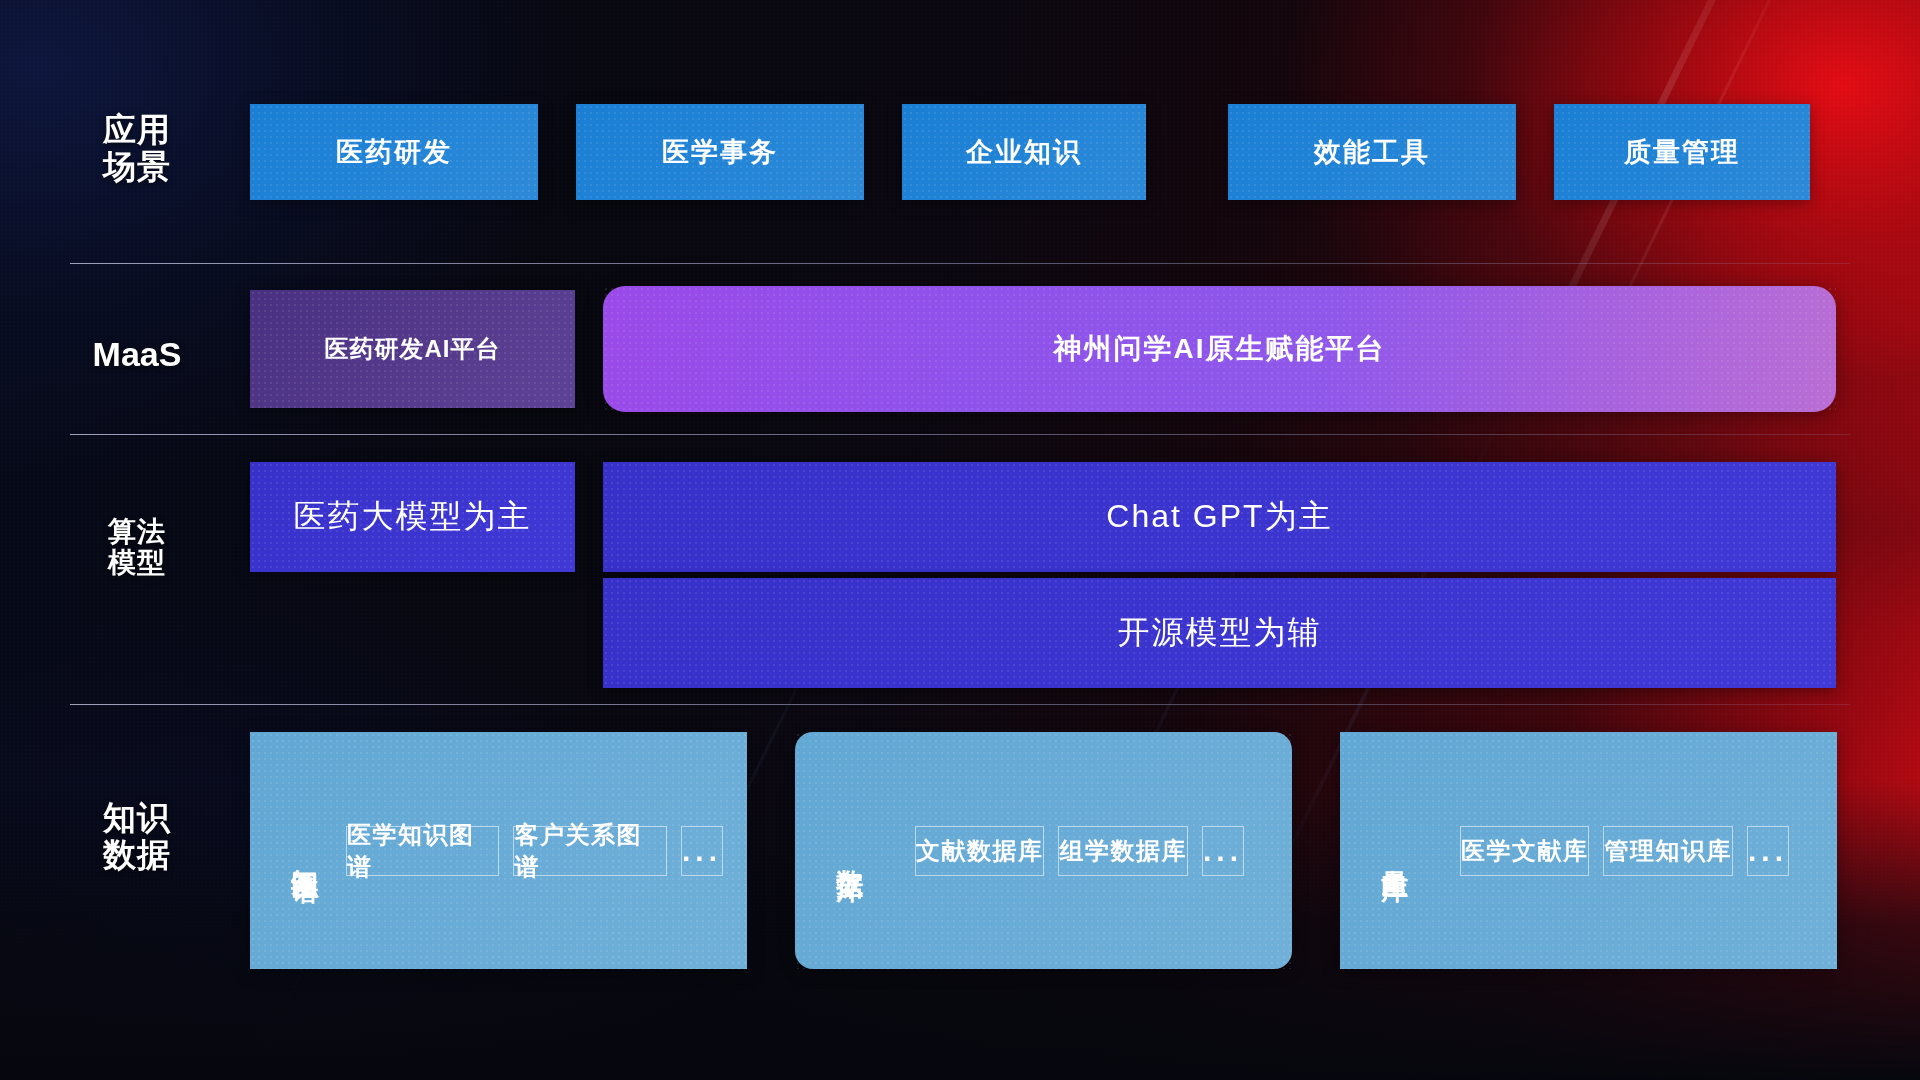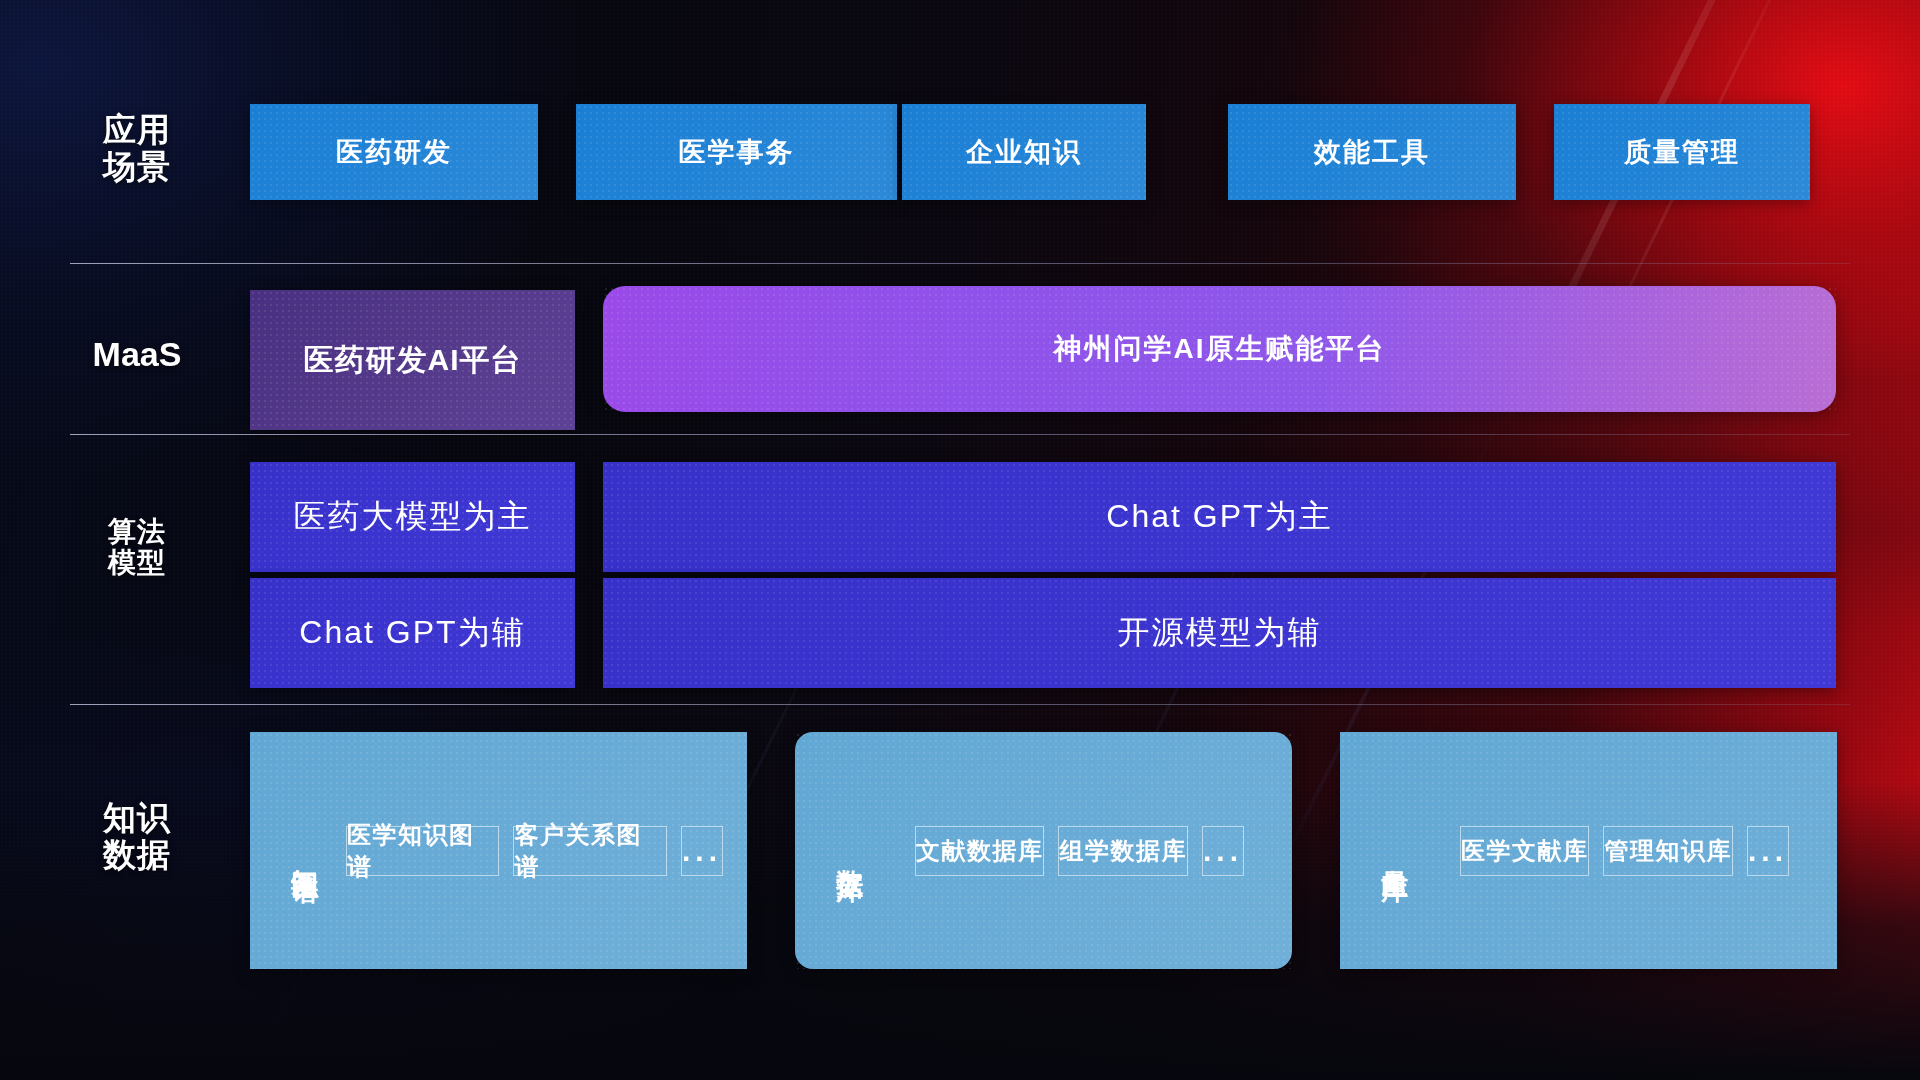--- a/index.html
+++ b/index.html
@@ -47,24 +47,24 @@
     display:flex;align-items:center;justify-content:center;
     background:linear-gradient(135deg,#1a7fd4 0%,#2183d6 45%,#2e8ad8 100%);
     color:#fff;font-size:27px;font-weight:bold;letter-spacing:2px;
     box-shadow:0 3px 14px rgba(0,0,0,.35);
   }
   .scen::after{content:"";position:absolute;inset:0;pointer-events:none;
     background-image:radial-gradient(rgba(255,255,255,0.10) 1px,rgba(0,0,0,0) 1px);background-size:6px 6px;}
   .scen span{position:relative;z-index:2;}
   
   .maas-left{
-    position:absolute;left:250px;top:290px;width:325px;height:140px;
+    position:absolute;left:250px;top:290px;width:325px;height:118px;
     display:flex;align-items:center;justify-content:center;
     background:linear-gradient(135deg,#4a3080 0%,#553a8c 55%,#5e4296 100%);
-    color:#fff;font-size:30px;font-weight:bold;letter-spacing:1px;
+    color:#fff;font-size:24px;font-weight:bold;letter-spacing:1px;
     box-shadow:0 3px 14px rgba(0,0,0,.4);
   }
   .maas-right{
     position:absolute;left:603px;top:286px;width:1233px;height:126px;
     display:flex;align-items:center;justify-content:center;
     background:linear-gradient(100deg,#9a4ae8 0%,#8f52ea 30%,#8f57ea 58%,#a862dd 82%,#b96ed4 100%);
     color:#fff;font-size:28px;font-weight:bold;letter-spacing:2px;
     box-shadow:0 3px 18px rgba(0,0,0,.35);
     border-radius:22px;
   }
@@ -126,21 +126,21 @@
 <div id="stage">
 
   <div class="rowlabel" style="top:112px;font-size:33px;">
     <div>应用</div>
     <div>场景</div>
   </div>
 
   <div class="scen dots" style="left:250px;width:288px;">
     <span>医药研发</span>
   </div>
-  <div class="scen dots" style="left:576px;width:321px;">
+  <div class="scen dots" style="left:576px;width:288px;">
     <span>医学事务</span>
   </div>
   <div class="scen dots" style="left:902px;width:244px;">
     <span>企业知识</span>
   </div>
   <div class="scen dots" style="left:1228px;width:288px;">
     <span>效能工具</span>
   </div>
   <div class="scen dots" style="left:1554px;width:256px;">
     <span>质量管理</span>
@@ -161,23 +161,20 @@
 
   <div class="divider" style="top:434px;"></div>
 
   <div class="rowlabel" style="top:516px;font-size:28px;">
     <div>算法</div>
     <div>模型</div>
   </div>
 
   <div class="alg dots" style="left:250px;top:462px;width:325px;height:110px;">
     <span>医药大模型为主</span>
-  </div>
-  <div class="alg dots" style="left:250px;top:578px;width:325px;height:110px;">
-    <span>Chat GPT为辅</span>
   </div>
 
   <div class="alg dots" style="left:603px;top:462px;width:1233px;height:110px;">
     <span>Chat GPT为主</span>
   </div>
   <div class="alg dots" style="left:603px;top:578px;width:1233px;height:110px;">
     <span>开源模型为辅</span>
   </div>
 
   <div class="divider" style="top:704px;"></div>

